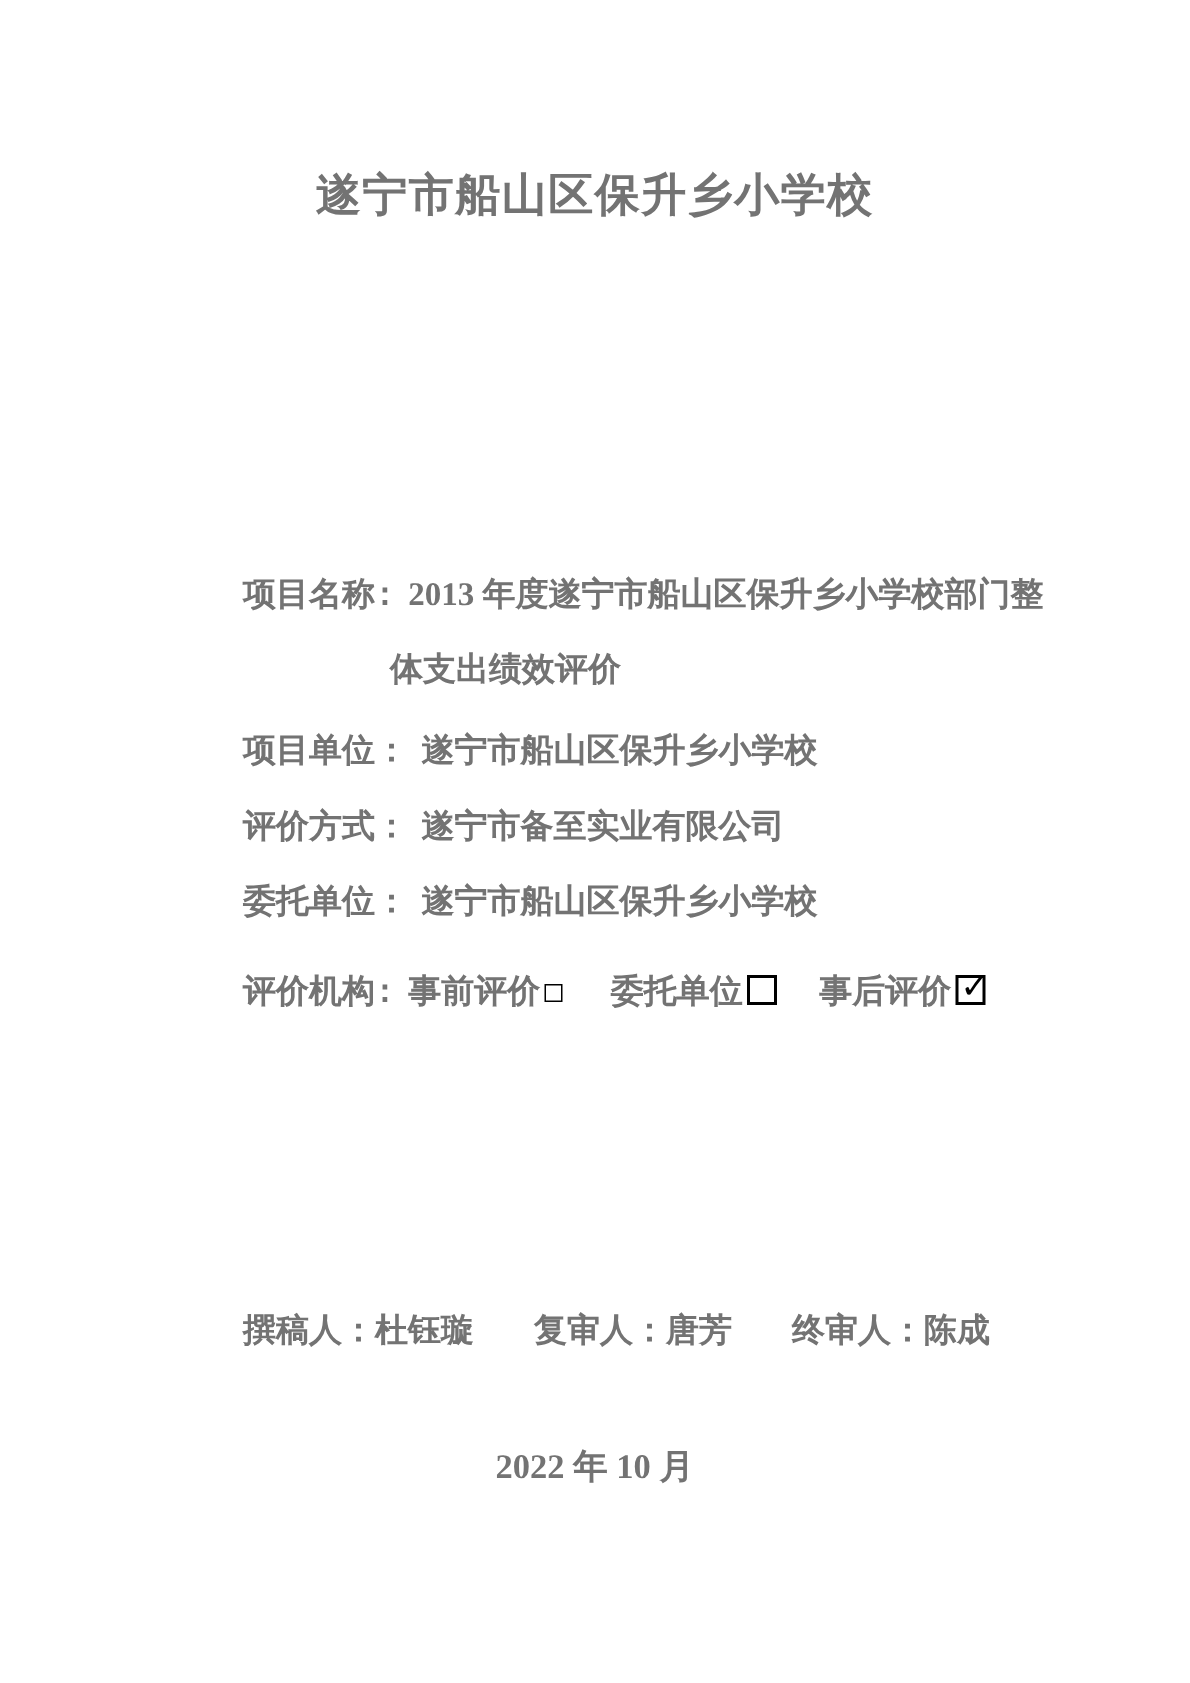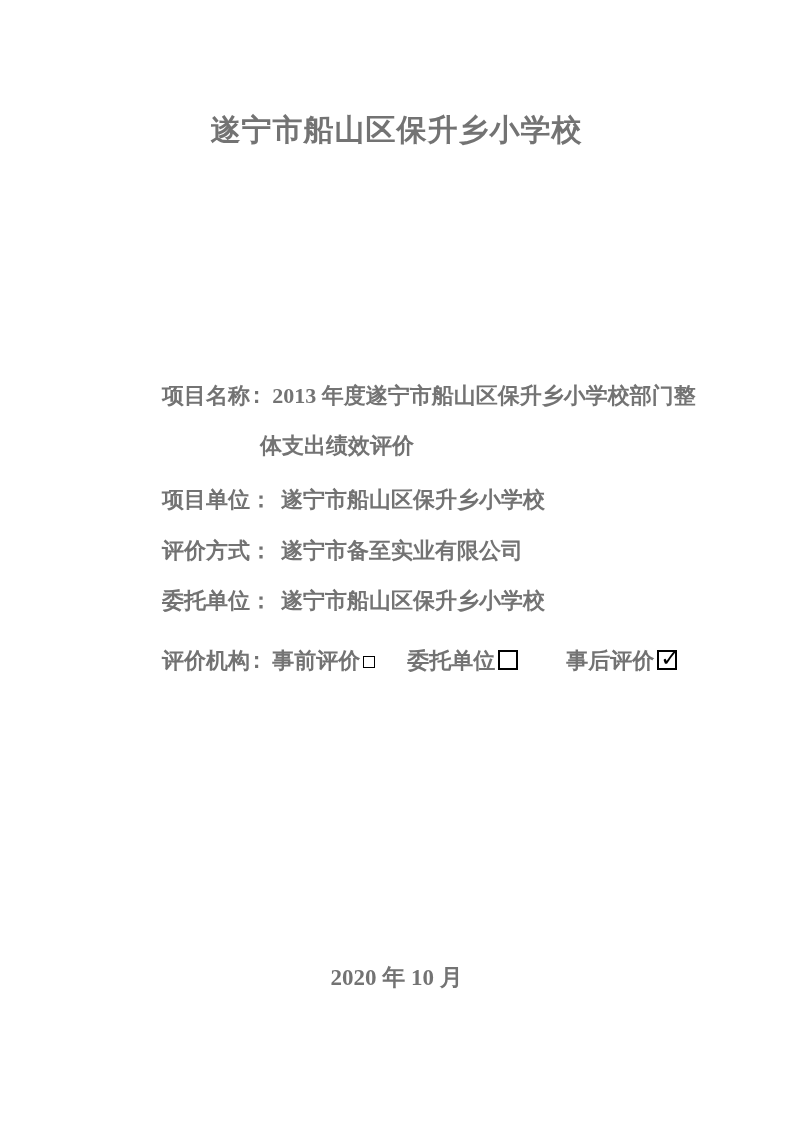--- a/index.html
+++ b/index.html
@@ -49,21 +49,21 @@
     top: 965px;
     left: 0;
     width: 100%;
     text-align: center;
     font-size: 23px;
     font-weight: 600;
   }
 
   .opt { white-space: nowrap; }
   .gap-md { margin-left: 32px; }
-  .gap-lg { margin-left: 48px; }
+  .gap-lg { margin-left: 28px; }
   .gap-sm { margin-left: 26px; }
   .credit-gap { margin-left: 40px; }
 
   .checkbox {
     display: inline-block;
     position: relative;
     border: 2px solid #000;
     background: #fff;
     margin-left: 3px;
   }
@@ -104,16 +104,19 @@
 
   <div class="body-line" id="line-eval-agency">
     <span class="field-label">委托单位：</span><span>遂宁市船山区保升乡小学校</span>
   </div>
 
   <div class="body-line" id="line-eval-type">
     <span class="field-label">评价机构:</span><span class="opt"><span>事前评价</span><span class="checkbox cb-sm"></span></span><span class="opt gap-md"><span>委托单位</span><span class="checkbox cb-lg"></span></span><span class="opt gap-lg"><span>事后评价</span><span class="checkbox cb-lg checked"></span></span>
   </div>
 
 
+  <div class="body-line" id="line-credits">
+    <span>撰稿人：</span><span>杜钰璇</span><span class="credit-gap">复审人：</span><span>唐芳</span><span class="credit-gap">终审人：</span><span>陈成</span>
+  </div>
 
-  <div class="body-line" id="line-date">2020 年 10 月</div>
+  <div class="body-line" id="line-date">2022 年 10 月</div>
 
 </div>
 
 </body></html>

